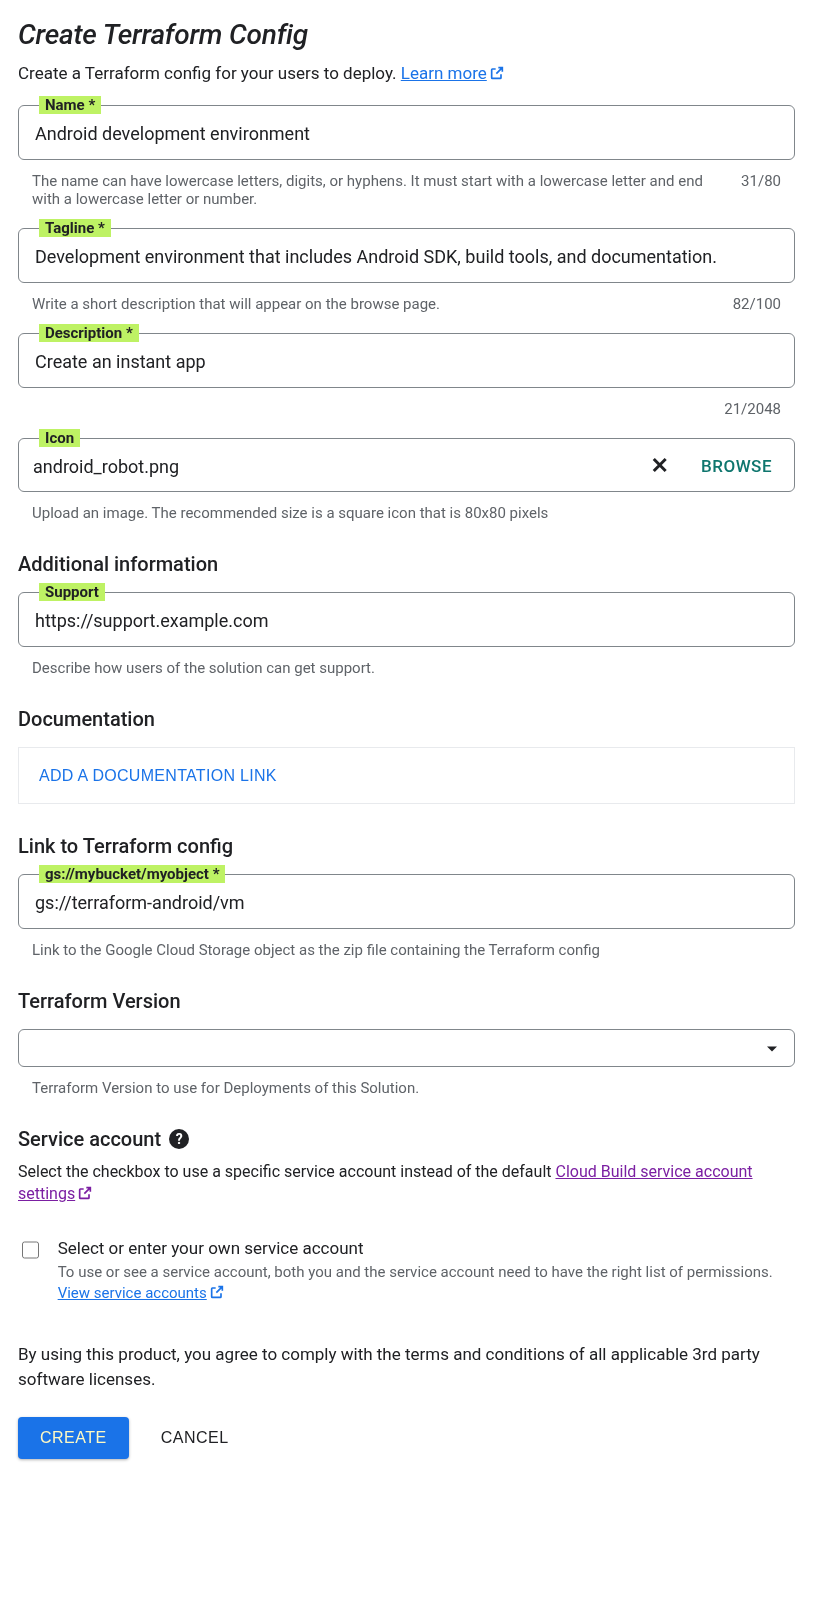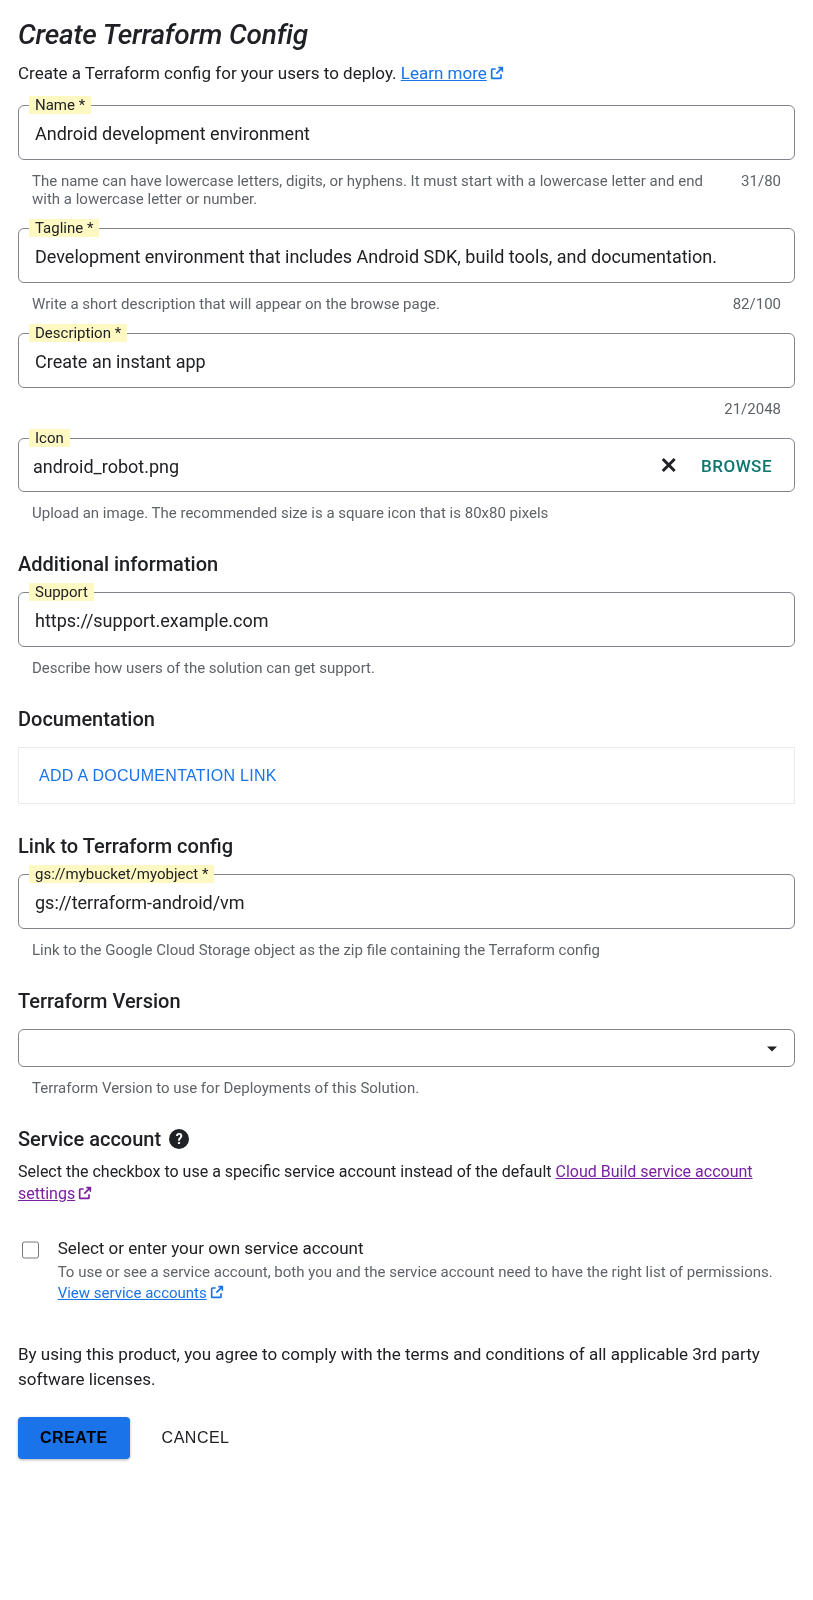--- a/index.html
+++ b/index.html
@@ -30,25 +30,25 @@
   }
   .field-border {
     border: 1px solid #80868b;
     border-radius: 6px;
     padding: 16px 14px 14px 14px;
     position: relative;
   }
   .field-label {
     position: absolute;
     top: -10px;
-    left: 10px;
-    background: #fef9c3;
+    left: 20px;
+    background: #bef264;
     padding: 0 6px;
     font-size: 15px;
-    font-weight: 400;
+    font-weight: 700;
     color: #202124;
   }
   .field-input {
     width: 100%;
     border: none;
     outline: none;
     font-size: 18px;
     color: #202124;
     background: transparent;
     font-family: inherit;
@@ -65,21 +65,21 @@
   .helper-row .counter { white-space: nowrap; }
   .helper-single {
     font-size: 15px;
     color: #5f6368;
     padding: 6px 14px 0 14px;
     margin-bottom: 24px;
   }
   .icon-field-inner {
     display: flex;
     align-items: center;
-    gap: 11px;
+    gap: 20px;
   }
   .icon-field-inner .filename { flex: 1; font-size: 18px; }
   .close-x {
     font-size: 22px;
     font-weight: 700;
     cursor: pointer;
     padding: 0 4px;
     line-height: 1;
   }
   .browse-btn {
@@ -152,26 +152,26 @@
     margin-top: 2px;
     accent-color: #1a73e8;
     cursor: pointer;
   }
   .checkbox-row .cb-label { font-size: 17px; margin-bottom: 4px; }
   .checkbox-row .cb-sub { font-size: 15px; color: #5f6368; line-height: 1.4; }
   .agree { font-size: 17px; line-height: 1.5; margin-bottom: 24px; margin-top: 36px; }
   .button-row { display: flex; gap: 24px; align-items: center; }
   .btn-primary {
     background: #1a73e8;
-    color: #000000;
+    color: #fef9c3;
     border: none;
     border-radius: 4px;
     padding: 12px 22px;
     font-size: 16px;
-    font-weight: 700;
+    font-weight: 400;
     letter-spacing: 0.5px;
     cursor: pointer;
     box-shadow: 0 1px 3px rgba(0,0,0,0.3);
   }
   .btn-secondary {
     background: none;
     border: none;
     color: #202124;
     font-size: 16px;
     font-weight: 500;

